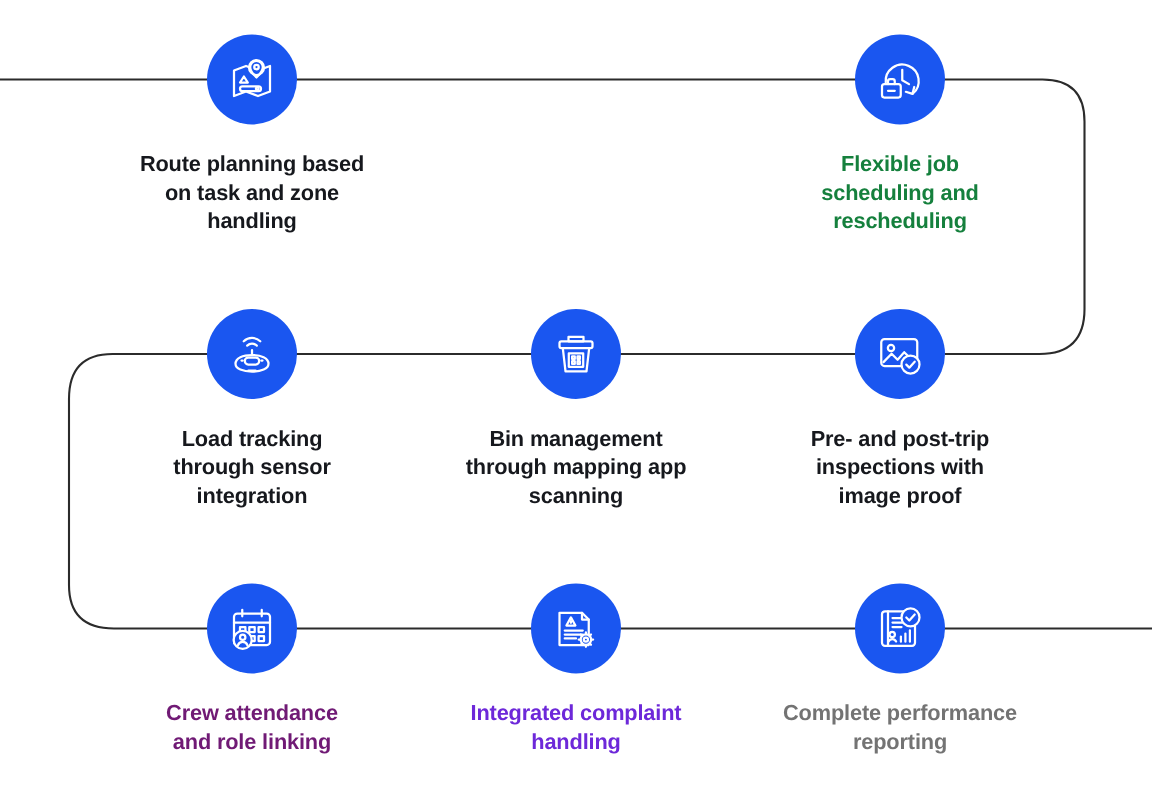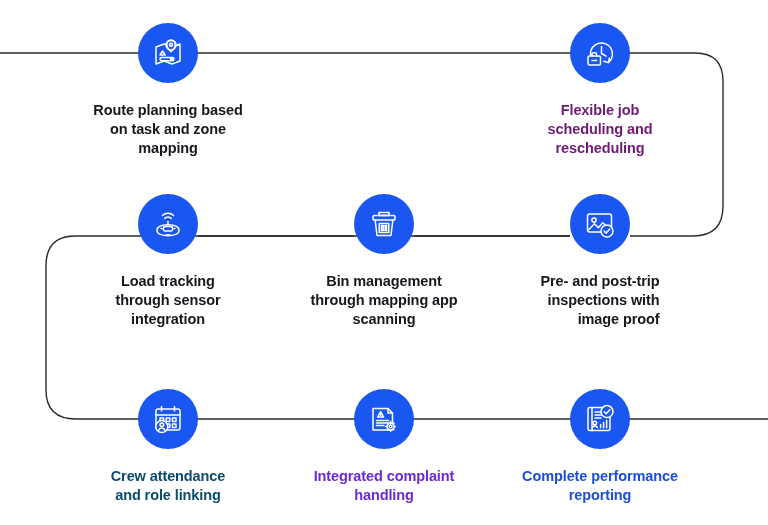--- a/index.html
+++ b/index.html
@@ -53,21 +53,21 @@
     font-size: 14.5px;
     line-height: 19px;
     color: #16181d;
     font-weight: 600;
     letter-spacing: -0.1px;
     white-space: pre-line;
     font-family: "Liberation Sans", sans-serif;
   }
   
   .row1 { top: 23px; }
-  .row2 { top: 194px; }
+  .row2 { top: 206px; }
   .row3 { top: 389px; }
   
   .col1 { left: 63px; }
   .col2 { left: 279px; }
   .col3 { left: 495px; }
 </style>
 </head>
 <body>
 
 <div id="canvas" style="background: rgb(255, 255, 255);">
@@ -90,36 +90,36 @@
         <circle cx="20" cy="9" r="5" fill="#1a56f0"></circle>
         <path d="M20 4.5 a4.2 4.2 0 0 0 -4.2 4.2 c0 3.1 4.2 7 4.2 7 s4.2 -3.9 4.2 -7 A4.2 4.2 0 0 0 20 4.5 Z"></path>
         <circle cx="20" cy="8.7" r="1.5"></circle>
         <path d="M9 19 l2.6 -4 l2.6 4 Z"></path>
         <rect x="9" y="21.5" width="14" height="3.2" rx="1.6"></rect>
         <circle cx="20.5" cy="23.1" r="0.9"></circle>
       </svg>
     </div>
     <div class="step-label" style="color: rgb(22, 24, 29);">Route planning based
 on task and zone
-mapping</div>
+handling</div>
   </div>
 
 
   <div class="step row1 col3">
     <div class="step-icon-circle" style="background: rgb(26, 86, 240);">
       <svg width="34" height="34" viewBox="0 0 34 34" stroke="#ffffff" stroke-width="1.5" fill="none" stroke-linecap="round" stroke-linejoin="round">
         <path d="M7.5 19 A11 11 0 1 1 25.5 26.5"></path>
         <path d="M26.5 22 l-1.2 4.6 l-4.4 -1.4"></path>
         <path d="M18.5 10.5 v7 l4.5 2.6"></path>
         <rect x="5" y="20" width="12.5" height="9" rx="1.6" fill="#1a56f0"></rect>
         <path d="M9 20 v-1.8 a1.4 1.4 0 0 1 1.4 -1.4 h1.7 a1.4 1.4 0 0 1 1.4 1.4 V20"></path>
         <path d="M9 24.5 h4.5"></path>
       </svg>
     </div>
-    <div class="step-label" style="color: #701a75;">Flexible job
+    <div class="step-label" style="color: #15803d;">Flexible job
 scheduling and
 rescheduling</div>
   </div>
 
   <div class="step row2 col1">
     <div class="step-icon-circle" style="background: rgb(26, 86, 240);">
       <svg width="34" height="34" viewBox="0 0 34 34" stroke="#ffffff" stroke-width="1.5" fill="none" stroke-linecap="round" stroke-linejoin="round">
         <path d="M11.5 8.5 a8 8 0 0 1 11 0"></path>
         <path d="M13.8 11.4 a4.6 4.6 0 0 1 6.4 0"></path>
         <path d="M17 14.4 v3.4"></path>
@@ -155,42 +155,42 @@
   <div class="step row2 col3">
     <div class="step-icon-circle" style="background: rgb(26, 86, 240);">
       <svg width="34" height="34" viewBox="0 0 34 34" stroke="#ffffff" stroke-width="1.5" fill="none" stroke-linecap="round" stroke-linejoin="round">
         <rect x="4.5" y="7" width="24" height="18" rx="2.2"></rect>
         <circle cx="11" cy="13" r="2.1"></circle>
         <path d="M6 22.4 l5.4 -5.6 l4 4 l4.4 -5 l6.8 6.6"></path>
         <circle cx="24" cy="24" r="6" fill="#1a56f0"></circle>
         <path d="M21.2 24.1 l2 2 l3.6 -4"></path>
       </svg>
     </div>
-    <div class="step-label" style="color: rgb(22, 24, 29); text-align: right;">Pre- and post-trip
+    <div class="step-label" style="color: rgb(22, 24, 29);">Pre- and post-trip
 inspections with
 image proof</div>
   </div>
 
   <div class="step row3 col1">
     <div class="step-icon-circle" style="background: rgb(26, 86, 240);">
       <svg width="34" height="34" viewBox="0 0 34 34" stroke="#ffffff" stroke-width="1.5" fill="none" stroke-linecap="round" stroke-linejoin="round">
         <rect x="5" y="7" width="24" height="21" rx="2.2"></rect>
         <path d="M5 13 h24"></path>
         <path d="M10.5 4.5 v4.4 M23.5 4.5 v4.4"></path>
         <rect x="9" y="16" width="3.6" height="3.4"></rect>
         <rect x="15.2" y="16" width="3.6" height="3.4"></rect>
         <rect x="21.4" y="16" width="3.6" height="3.4"></rect>
         <rect x="15.2" y="22" width="3.6" height="3.4"></rect>
         <rect x="21.4" y="22" width="3.6" height="3.4"></rect>
         <circle cx="10.8" cy="24.6" r="6" fill="#1a56f0"></circle>
         <circle cx="10.8" cy="22.8" r="1.8"></circle>
         <path d="M7.6 28.2 a3.4 3.4 0 0 1 6.4 0"></path>
       </svg>
     </div>
-    <div class="step-label" style="color: #0c4a6e;">Crew attendance
+    <div class="step-label" style="color: #701a75;">Crew attendance
 and role linking</div>
   </div>
 
   <div class="step row3 col2">
     <div class="step-icon-circle" style="background: rgb(26, 86, 240);">
       <svg width="34" height="34" viewBox="0 0 34 34" stroke="#ffffff" stroke-width="1.5" fill="none" stroke-linecap="round" stroke-linejoin="round">
         <path d="M6 6.5 h15 l4.5 4.5 v17 h-19.5 Z"></path>
         <path d="M21 6.5 v4.5 h4.5"></path>
         <path d="M13.6 9.6 l3 5.4 h-6 Z"></path>
         <path d="M13.6 12 v1.2"></path>
@@ -210,17 +210,17 @@
         <rect x="5" y="5.5" width="22" height="23" rx="2"></rect>
         <path d="M9 5.5 v23"></path>
         <path d="M12 10 h10 M12 13 h8 M12 16 h6"></path>
         <circle cx="11.8" cy="21" r="1.8"></circle>
         <path d="M9.4 25.6 a2.8 2.8 0 0 1 5 0"></path>
         <path d="M17.6 25.8 v-3.4 M20.6 25.8 v-5.4 M23.6 25.8 v-7.6"></path>
         <circle cx="24" cy="9.6" r="6" fill="#1a56f0"></circle>
         <path d="M21.2 9.7 l2 2 l3.6 -4"></path>
       </svg>
     </div>
-    <div class="step-label" style="color: #1d4ed8;">Complete performance
+    <div class="step-label" style="color: #737373;">Complete performance
 reporting</div>
   </div>
 
 </div>
 
 </body></html>

